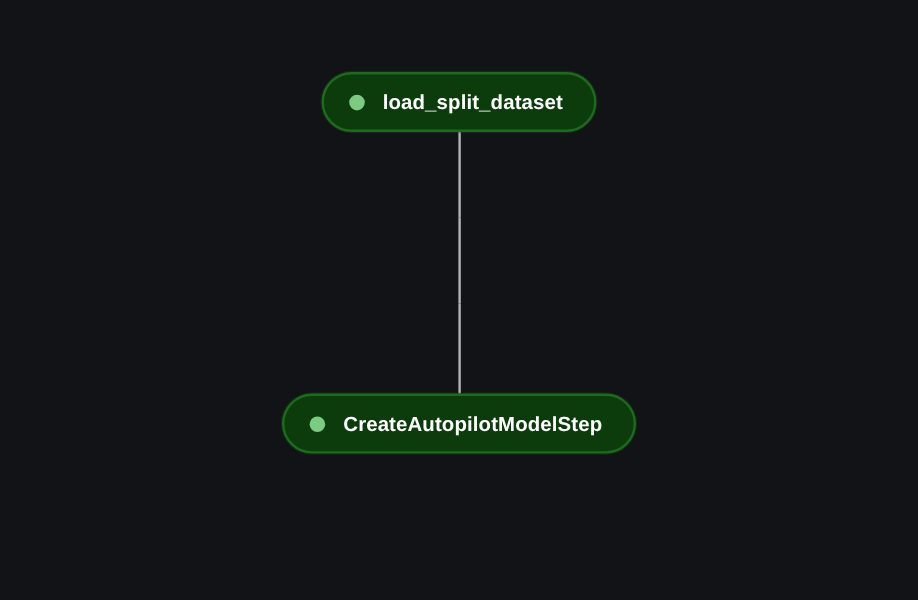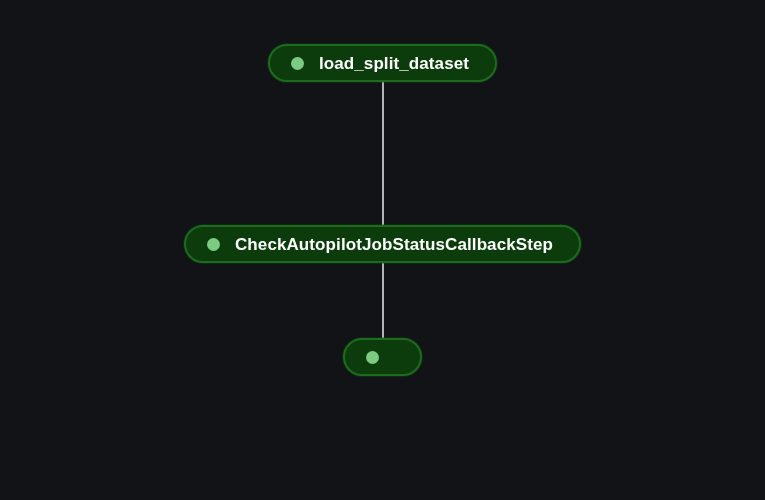--- a/index.html
+++ b/index.html
@@ -18,21 +18,21 @@
     position: relative;
     width: 765px;
     height: 500px;
     background: #121317;
   }
 
   
   .flow {
     position: absolute;
     left: 0;
-    top: 0;
+    top: 16px;
     width: 765px;
     height: 376px;
     display: flex;
     flex-direction: column;
     align-items: center;
   }
 
   
   .node {
     box-sizing: border-box;
@@ -92,25 +92,22 @@
     <div class="node">
       <span class="node-dot"></span>
       <span class="node-label">load_split_dataset</span>
     </div>
 
     <div class="edge edge-1"></div>
 
 
     <div class="edge edge-2"></div>
 
-    <div class="node">
-      <span class="node-dot"></span>
-      <span class="node-label">CheckAutopilotJobStatusCallbackStep</span>
-    </div>
 
     <div class="edge edge-3"></div>
 
     <div class="node">
       <span class="node-dot"></span>
+      <span class="node-label">CreateAutopilotModelStep</span>
     </div>
 
   </div>
 </div>
 
 </body></html>

